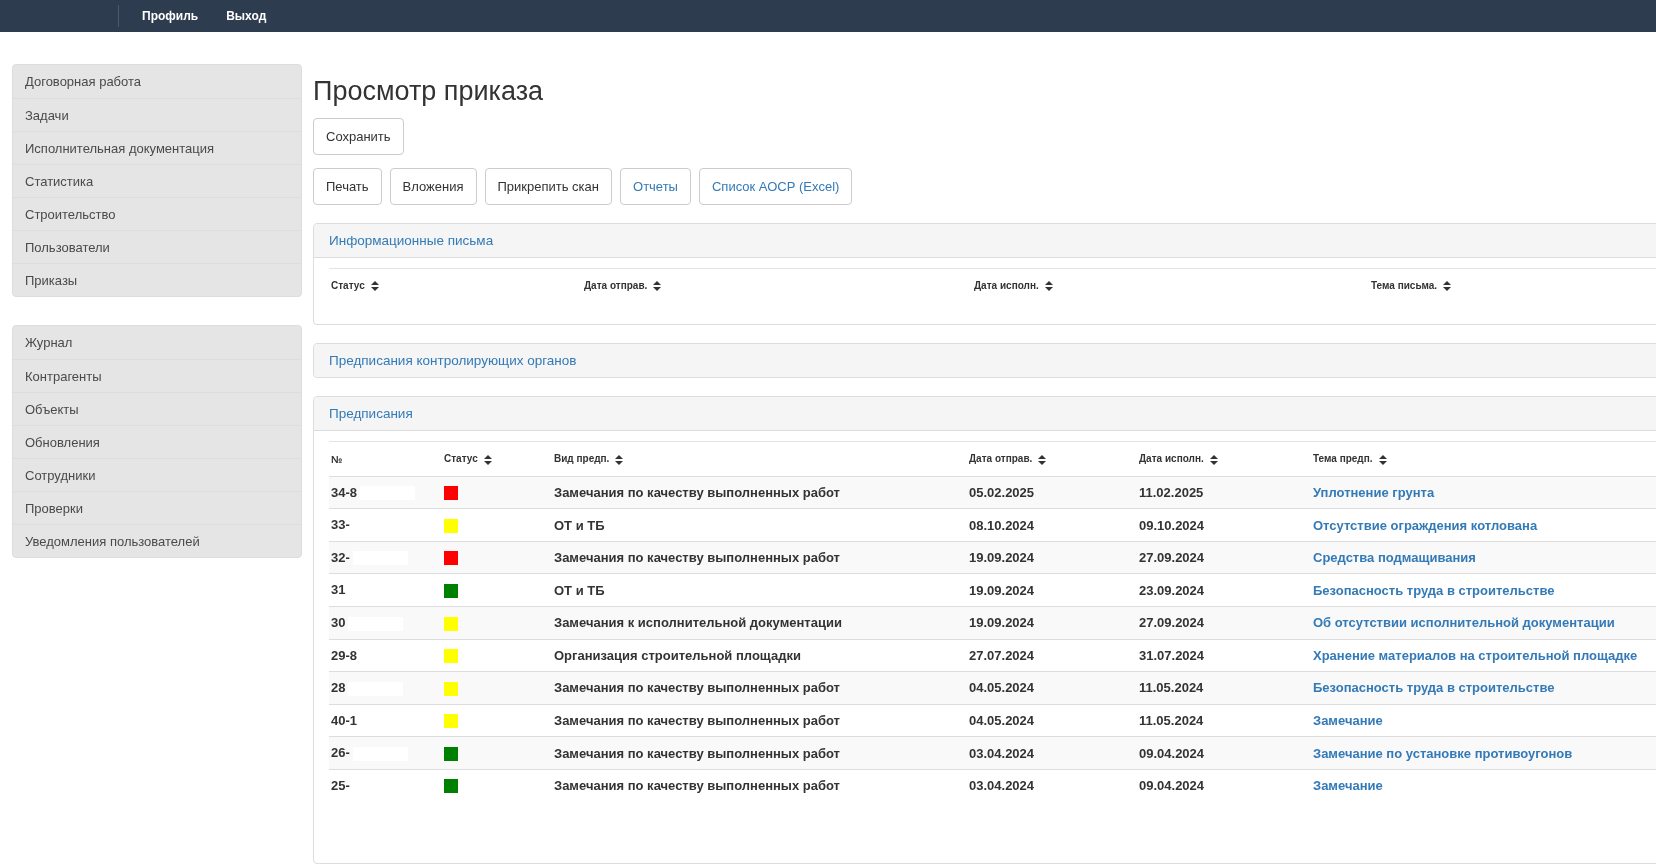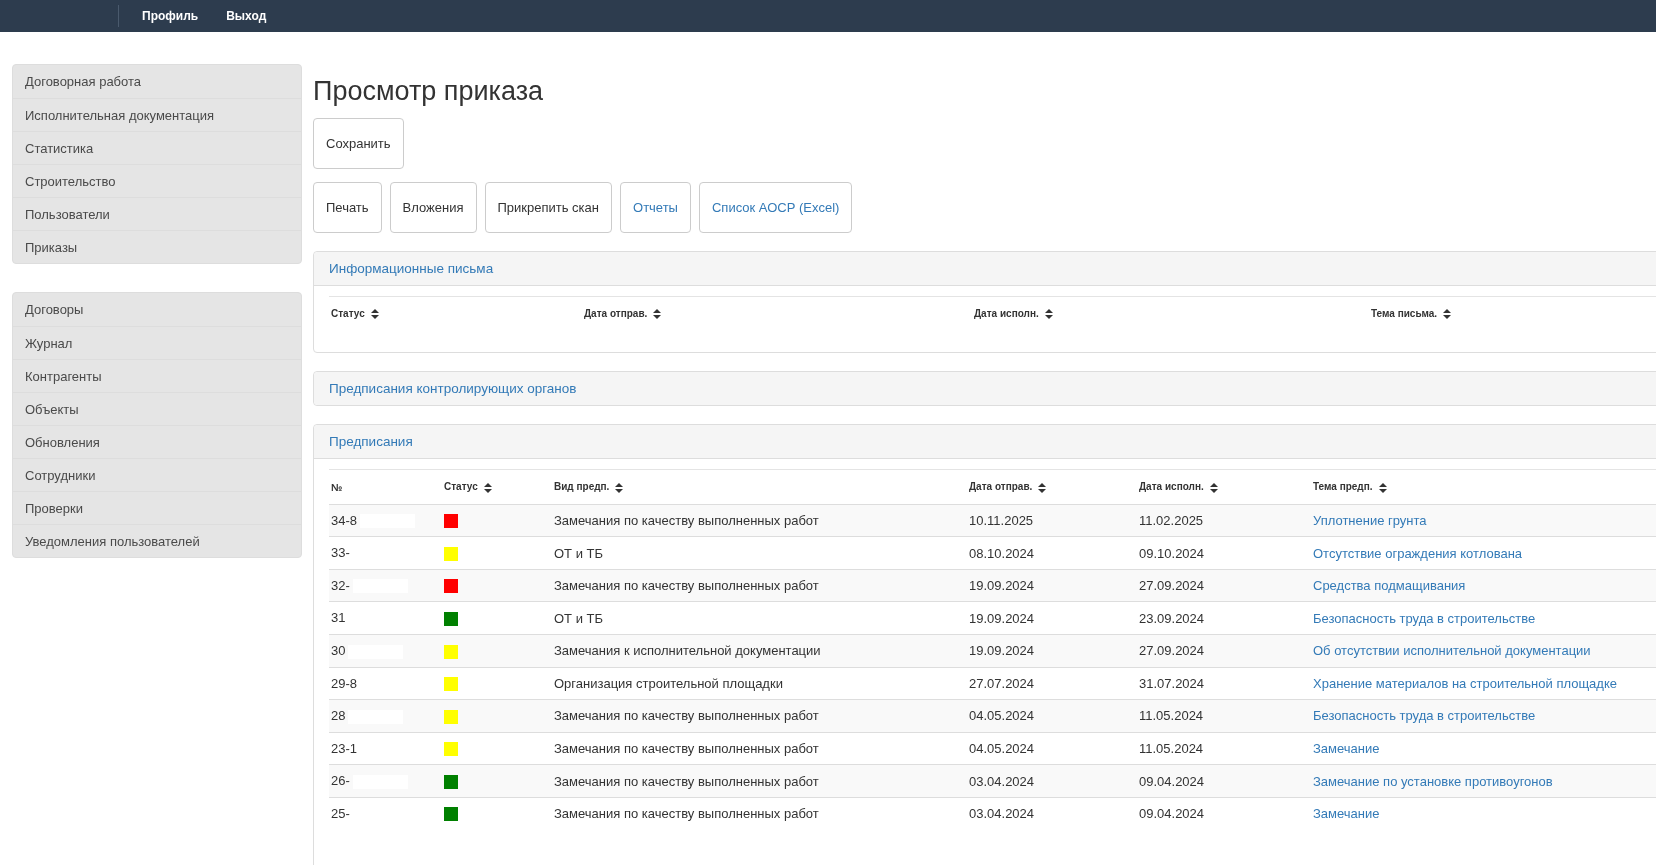--- a/index.html
+++ b/index.html
@@ -22,38 +22,38 @@
   .list-group-item { display:block; padding:8px 12px; height:33px; line-height:17px;
     border-top:1px solid #ddd; color:#4a4a4a; cursor:pointer; font-size:13px; }
   .list-group-item:first-child { border-top:none; border-radius:4px 4px 0 0; }
   .list-group-item:last-child { border-radius:0 0 4px 4px; }
 
   
   .main { position:absolute; left:313px; top:64px; width:1417px; }
   h1.page-title { font-size:27px; font-weight:normal; color:#333; margin-top:10px; line-height:34px; }
 
   .btn { display:inline-block; background:#fff; border:1px solid #ccc; border-radius:4px;
-    padding:16px 12px; font-size:13px; line-height:17px; color:#333; cursor:pointer;
+    padding:9px 12px; font-size:13px; line-height:17px; color:#333; cursor:pointer;
     font-family:inherit; }
   .btn.blue { color:#337ab7; }
   .row-save { margin-top:10px; }
   .row-toolbar { margin-top:13px; display:flex; gap:8px; }
 
   
   .panel { margin-top:18px; border:1px solid #ddd; border-radius:4px; background:#fff; }
   .panel-heading { background:#f5f5f5; padding:9px 15px; border-bottom:1px solid #ddd;
     border-radius:4px 4px 0 0; }
   .panel.collapsed .panel-heading { border-bottom:none; border-radius:4px; }
   .panel-title { color:#337ab7; font-size:13.5px; text-decoration:none; cursor:pointer;text-align:center; }
   .panel-body { padding:0 15px; }
 
   table.grid { width:100%; border-collapse:collapse; margin-top:10px; }
   table.grid th { text-align:left; font-weight:bold; color:#333; padding:11px 2px;
     border-top:1px solid #e4e4e4; white-space:nowrap; cursor:pointer; font-size:10px; }
-  table.grid td { padding:8px 2px; border-top:1px solid #ddd; font-size:13px; white-space:nowrap; }
+  table.grid td { padding:8px 2px; border-top:1px solid #ddd; font-size:13px; white-space:nowrap;font-weight:bold; }
   table.grid tbody tr:nth-child(odd) { background:#f9f9f9; }
   .pad-bottom-sm { padding-bottom:22px; }
   .pad-bottom-lg { padding-bottom:62px; }
 
   
   .sort { display:inline-block; vertical-align:middle; margin-left:6px; }
   .sort b { display:block; width:0; height:0; border-left:4px solid transparent; border-right:4px solid transparent; }
   .sort .up { border-bottom:4px solid #333; margin-bottom:2px; }
   .sort .dn { border-top:4px solid #333; }
 
@@ -79,28 +79,28 @@
 
 <div class="navbar">
   <span class="nav-divider"></span>
   <a class="nav-link">Профиль</a>
   <a class="nav-link">Выход</a>
 </div>
 
 <div class="sidebar">
   <div class="list-group">
     <a class="list-group-item">Договорная работа</a>
+    <a class="list-group-item">Задачи</a>
     <a class="list-group-item">Исполнительная документация</a>
     <a class="list-group-item">Статистика</a>
     <a class="list-group-item">Строительство</a>
     <a class="list-group-item">Пользователи</a>
     <a class="list-group-item">Приказы</a>
   </div>
   <div class="list-group">
-    <a class="list-group-item">Договоры</a>
     <a class="list-group-item">Журнал</a>
     <a class="list-group-item">Контрагенты</a>
     <a class="list-group-item">Объекты</a>
     <a class="list-group-item">Обновления</a>
     <a class="list-group-item">Сотрудники</a>
     <a class="list-group-item">Проверки</a>
     <a class="list-group-item">Уведомления пользователей</a>
   </div>
 </div>
 
@@ -159,21 +159,21 @@
             <th class="c-sent"><span>Дата отправ.</span><span class="sort"><b class="up"></b><b class="dn"></b></span></th>
             <th class="c-done"><span>Дата исполн.</span><span class="sort"><b class="up"></b><b class="dn"></b></span></th>
             <th><span>Тема предп.</span><span class="sort"><b class="up"></b><b class="dn"></b></span></th>
           </tr>
         </thead>
         <tbody>
           <tr>
             <td><span>34-8</span><span class="redact"></span></td>
             <td><span class="sq sq-red"></span></td>
             <td>Замечания по качеству выполненных работ</td>
-            <td>10.11.2025</td>
+            <td>05.02.2025</td>
             <td>11.02.2025</td>
             <td><a class="theme-link">Уплотнение грунта</a></td>
           </tr>
           <tr>
             <td><span>33-</span><span class="redact"></span></td>
             <td><span class="sq sq-yellow"></span></td>
             <td>ОТ и ТБ</td>
             <td>08.10.2024</td>
             <td>09.10.2024</td>
             <td><a class="theme-link">Отсутствие ограждения котлована</a></td>
@@ -212,21 +212,21 @@
           </tr>
           <tr>
             <td><span>28</span><span class="redact"></span></td>
             <td><span class="sq sq-yellow"></span></td>
             <td>Замечания по качеству выполненных работ</td>
             <td>04.05.2024</td>
             <td>11.05.2024</td>
             <td><a class="theme-link">Безопасность труда в строительстве</a></td>
           </tr>
           <tr>
-            <td><span>23-1</span><span class="redact"></span></td>
+            <td><span>40-1</span><span class="redact"></span></td>
             <td><span class="sq sq-yellow"></span></td>
             <td>Замечания по качеству выполненных работ</td>
             <td>04.05.2024</td>
             <td>11.05.2024</td>
             <td><a class="theme-link">Замечание</a></td>
           </tr>
           <tr>
             <td><span>26-</span><span class="redact"></span></td>
             <td><span class="sq sq-green"></span></td>
             <td>Замечания по качеству выполненных работ</td>

